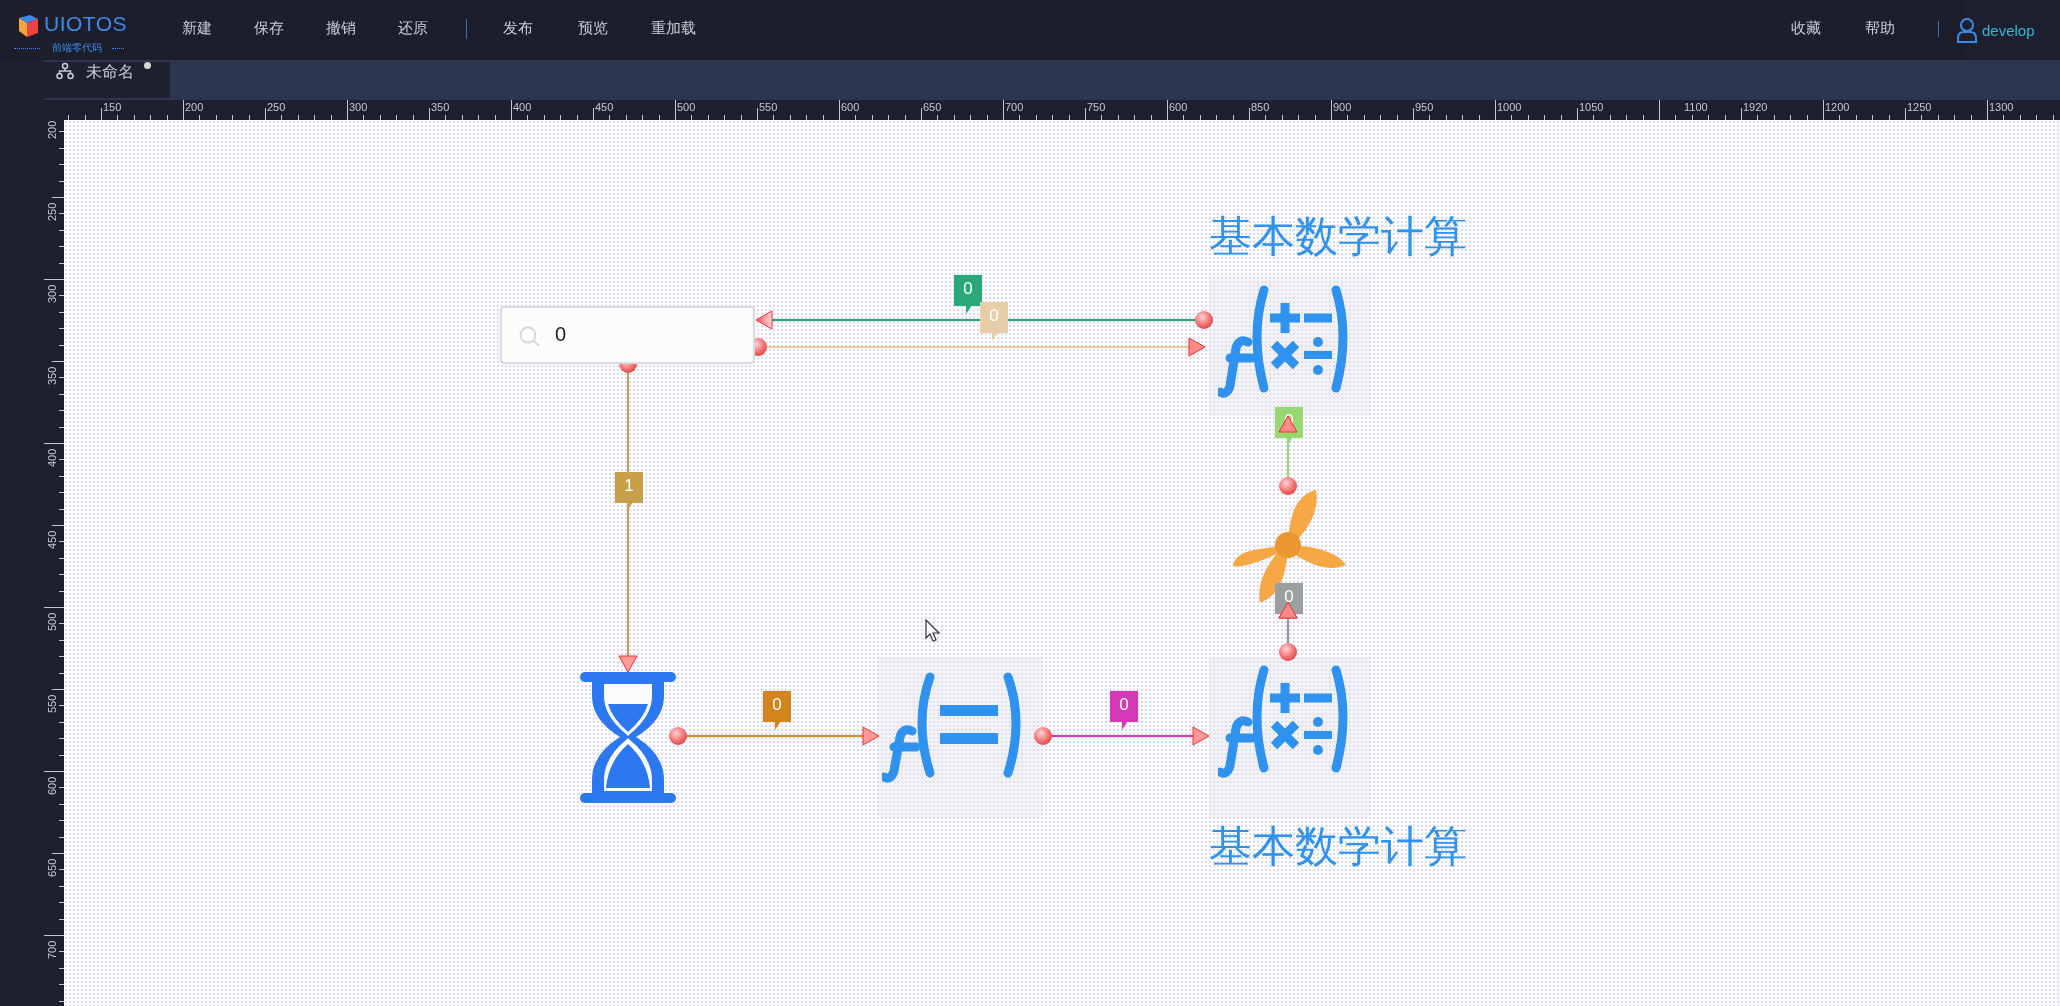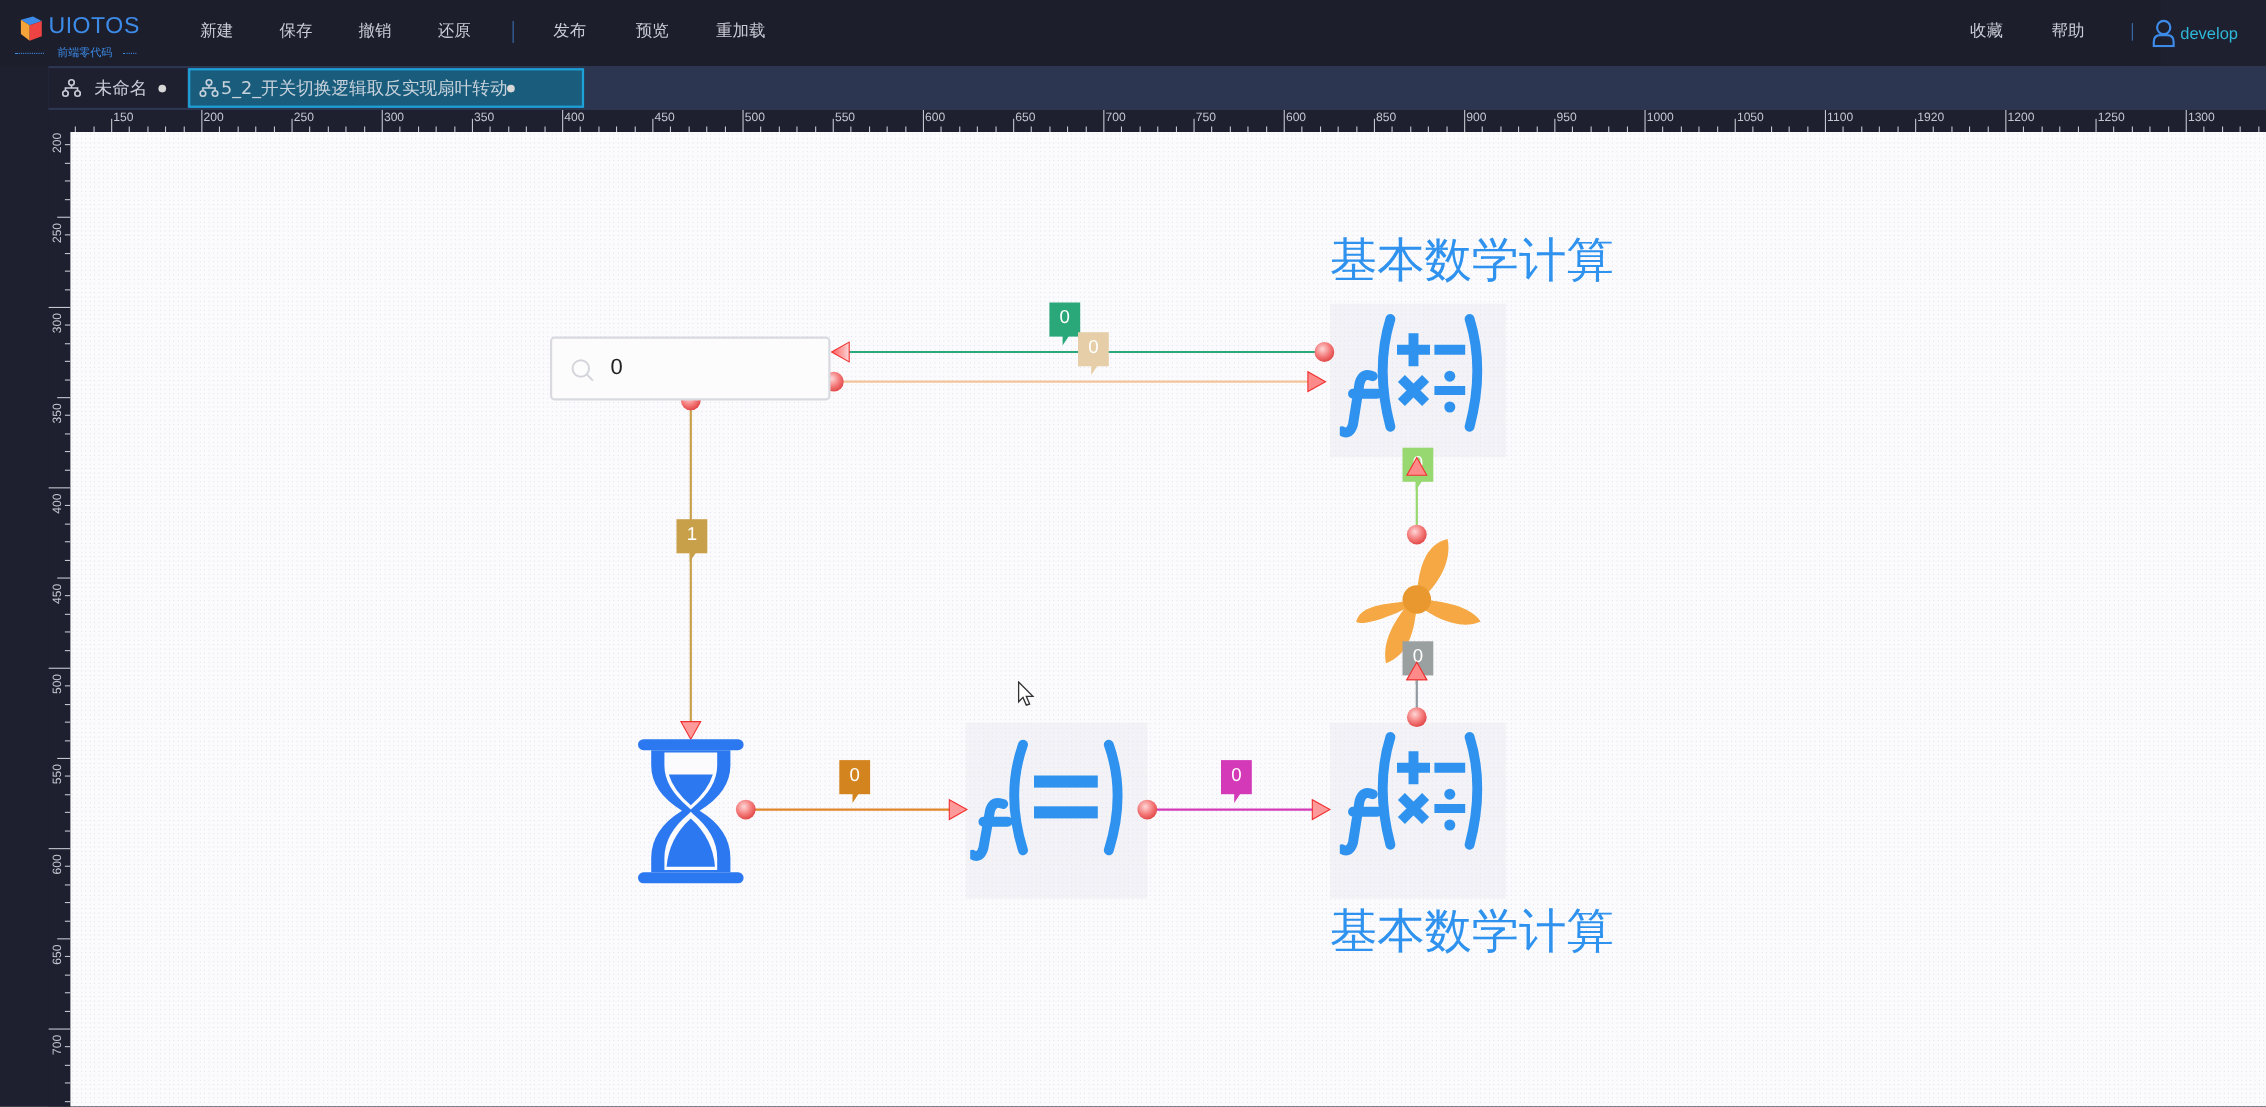--- a/index.html
+++ b/index.html
@@ -13,21 +13,21 @@
   .logo-title { position: absolute; left: 30px; top: 2px; font-size: 21px; color: #3d8be8; font-family: "Liberation Sans", sans-serif; letter-spacing: 0.5px; }
   .logo-sub { position: absolute; left: 38px; top: 31px; font-size: 10px; color: #3d8be8; }
   .logo-line { position: absolute; top: 38px; height: 1px; width: 26px; border-top: 1px dotted #3d8be8; }
   .menu { position: absolute; left: 0; top: 0; height: 60px; }
   .menu-item { position: absolute; top: 19px; font-size: 15px; color: #c9ccd6; cursor: pointer; white-space: nowrap; }
   .vdiv { position: absolute; top: 19px; width: 1px; height: 20px; background: #3b6fb5; }
   .user { position: absolute; left: 1956px; top: 17px; display: flex; align-items: center; gap: 4px; color: #2fb8d8; font-size: 15px; font-family: "Liberation Sans", sans-serif; }
 
   
   .tabbar { position: absolute; left: 44px; top: 60px; width: 2016px; height: 40px; background: #2c3650; }
-  .tab { position: absolute; top: 2px; height: 36px; display: flex; align-items: center; font-size: 16px; color: #c9ccd6; white-space: nowrap; }
+  .tab { position: absolute; top: 2px; height: 36px; display: flex; align-items: flex-start; font-size: 16px; color: #c9ccd6; white-space: nowrap; }
   .tab.inactive { left: 0; width: 126px; background: #1e2030; padding-left: 12px; }
   .tab.active { left: 127px; width: 360px; background: #1a5c7c; border: 2px solid #1ea0d8; padding-left: 8px; color: #c8d2dc; }
   .tab .dot { width: 7px; height: 7px; border-radius: 50%; background: #d7d7d7; margin-left: 10px; }
   .tab.active .dot { margin-left: 0; }
 
   
   .sidebar { position: absolute; left: 0; top: 60px; width: 44px; height: 946px; background: #1e2030; }
   .side-item { position: absolute; left: 0; width: 44px; text-align: center; font-size: 15px; color: #c4c7d0; cursor: pointer; }
   .side-item.active { color: #3d8be8; background: #2c3650; }
   .side-sep { position: absolute; left: 4px; top: 190px; width: 36px; height: 1px; background: #3b5a9e; }
@@ -106,30 +106,20 @@
 
   <div class="tabbar">
     <div class="tab inactive">
       <svg width="18" height="18" viewBox="0 0 18 18" style="margin-right:12px">
         <circle cx="9" cy="4" r="2.5" fill="none" stroke="#c9ccd6" stroke-width="1.5"></circle>
         <circle cx="3.5" cy="14" r="2.5" fill="none" stroke="#c9ccd6" stroke-width="1.5"></circle>
         <circle cx="14.5" cy="14" r="2.5" fill="none" stroke="#c9ccd6" stroke-width="1.5"></circle>
         <path d="M9,6.5 V9 M3.5,11.5 V9 H14.5 V11.5" fill="none" stroke="#c9ccd6" stroke-width="1.5"></path>
       </svg>
       <span>未命名</span>
-      <span class="dot"></span>
-    </div>
-    <div class="tab active">
-      <svg width="18" height="18" viewBox="0 0 18 18" style="margin-right:2px">
-        <circle cx="9" cy="4" r="2.5" fill="none" stroke="#c8d2dc" stroke-width="1.5"></circle>
-        <circle cx="3.5" cy="14" r="2.5" fill="none" stroke="#c8d2dc" stroke-width="1.5"></circle>
-        <circle cx="14.5" cy="14" r="2.5" fill="none" stroke="#c8d2dc" stroke-width="1.5"></circle>
-        <path d="M9,6.5 V9 M3.5,11.5 V9 H14.5 V11.5" fill="none" stroke="#c8d2dc" stroke-width="1.5"></path>
-      </svg>
-      <span>5_2_开关切换逻辑取反实现扇叶转动</span>
       <span class="dot"></span>
     </div>
   </div>
 
   <div class="corner"></div>
   <div class="hruler" id="hruler">
       <div class="tick" style="left: 4.2px; width: 1px; height: 5px; top: 15px;"></div>
       <div class="tick" style="left: 20.6px; width: 1px; height: 5px; top: 15px;"></div>
       <div class="tick" style="left: 37px; width: 1px; height: 12px; top: 8px;"></div>
       <span class="hlabel" style="left: 39px;">150</span>
@@ -239,21 +229,21 @@
       <div class="tick" style="left: 1463.8px; width: 1px; height: 5px; top: 15px;"></div>
       <div class="tick" style="left: 1480.2px; width: 1px; height: 5px; top: 15px;"></div>
       <div class="tick" style="left: 1496.6px; width: 1px; height: 5px; top: 15px;"></div>
       <div class="tick" style="left: 1513px; width: 1px; height: 12px; top: 8px;"></div>
       <span class="hlabel" style="left: 1515px;">1050</span>
       <div class="tick" style="left: 1529.4px; width: 1px; height: 5px; top: 15px;"></div>
       <div class="tick" style="left: 1545.8px; width: 1px; height: 5px; top: 15px;"></div>
       <div class="tick" style="left: 1562.2px; width: 1px; height: 5px; top: 15px;"></div>
       <div class="tick" style="left: 1578.6px; width: 1px; height: 5px; top: 15px;"></div>
       <div class="tick" style="left: 1595px; width: 1px; height: 20px; top: 0px;"></div>
-      <span class="hlabel" style="left: 1597px;">1100</span>
+      <span class="hlabel" style="left: 1597px; padding-left: 23px;">1100</span>
       <div class="tick" style="left: 1611.4px; width: 1px; height: 5px; top: 15px;"></div>
       <div class="tick" style="left: 1627.8px; width: 1px; height: 5px; top: 15px;"></div>
       <div class="tick" style="left: 1644.2px; width: 1px; height: 5px; top: 15px;"></div>
       <div class="tick" style="left: 1660.6px; width: 1px; height: 5px; top: 15px;"></div>
       <div class="tick" style="left: 1677px; width: 1px; height: 12px; top: 8px;"></div>
       <span class="hlabel" style="left: 1679px;">1920</span>
       <div class="tick" style="left: 1693.4px; width: 1px; height: 5px; top: 15px;"></div>
       <div class="tick" style="left: 1709.8px; width: 1px; height: 5px; top: 15px;"></div>
       <div class="tick" style="left: 1726.2px; width: 1px; height: 5px; top: 15px;"></div>
       <div class="tick" style="left: 1742.6px; width: 1px; height: 5px; top: 15px;"></div>

